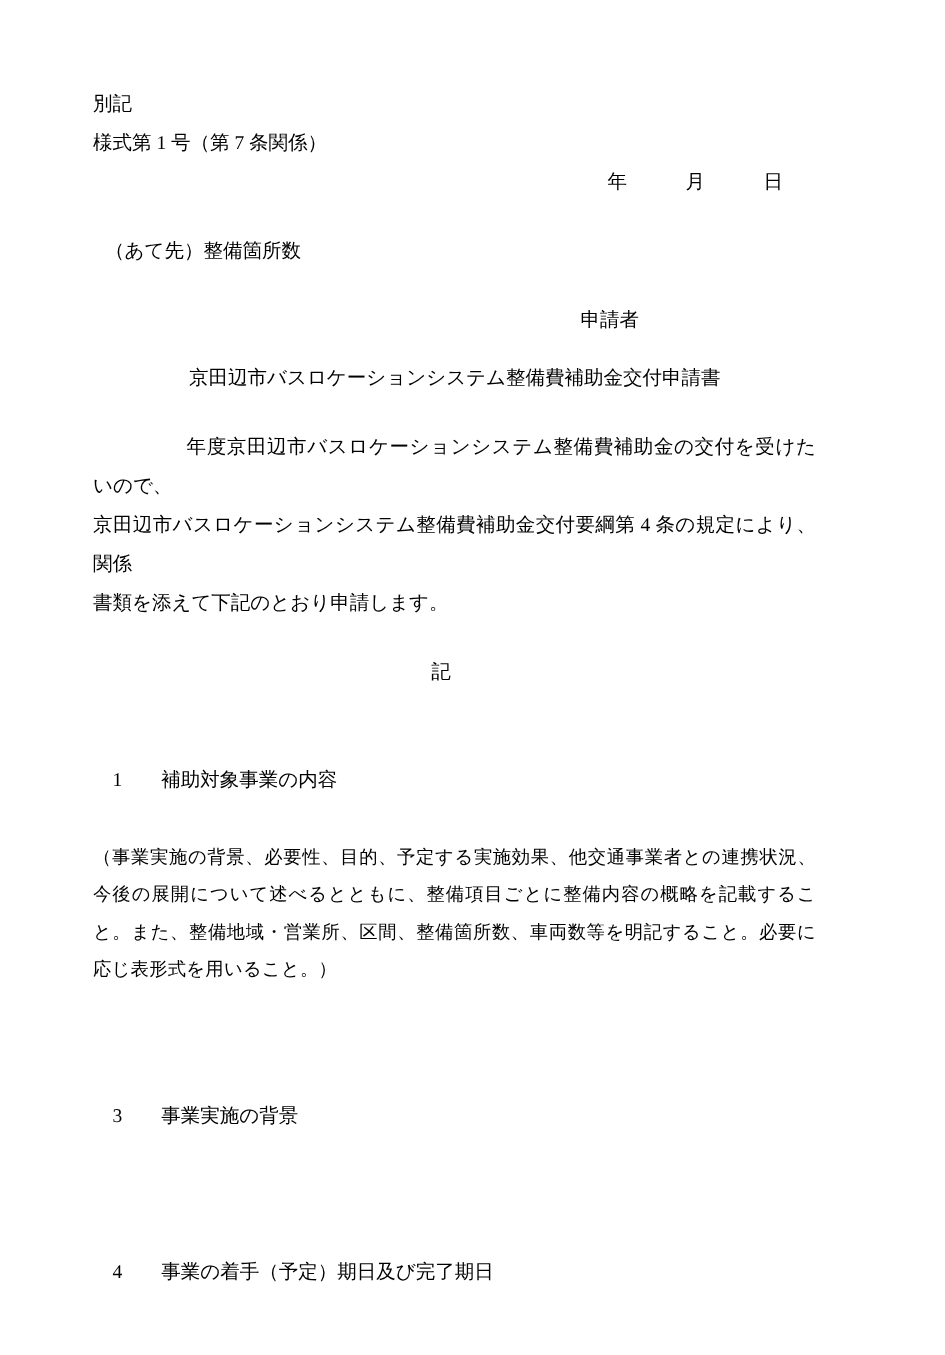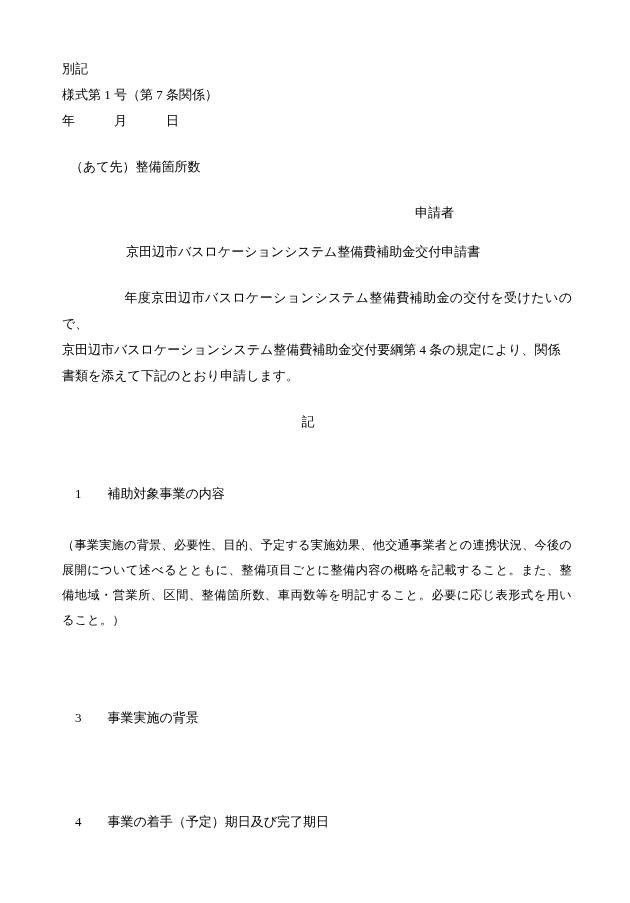--- a/index.html
+++ b/index.html
@@ -12,30 +12,30 @@
     background: #ffffff;
     font-family: "Liberation Serif", "DejaVu Serif", serif;
     color: #000000;
     -webkit-font-smoothing: antialiased;
   }
   .page {
     position: relative;
     width: 630px;
     height: 903px;
     box-sizing: border-box;
-    padding: 56px 58px 0 62px;
+    padding: 56px 86px 0 62px;
   }
   .line {
     font-size: 13px;
     line-height: 26px;
     white-space: pre;
   }
   .indent-1 { padding-left: 8px; }
   .right-dates {
-    text-align: left;
+    text-align: right;
     padding-right: 22px;
   }
   .block-gap-sm { height: 13px; }
   .block-gap-md { height: 20px; }
   .block-gap-lg { height: 26px; }
   .para {
     font-size: 13px;
     line-height: 26px;
     text-align: justify;
   }

